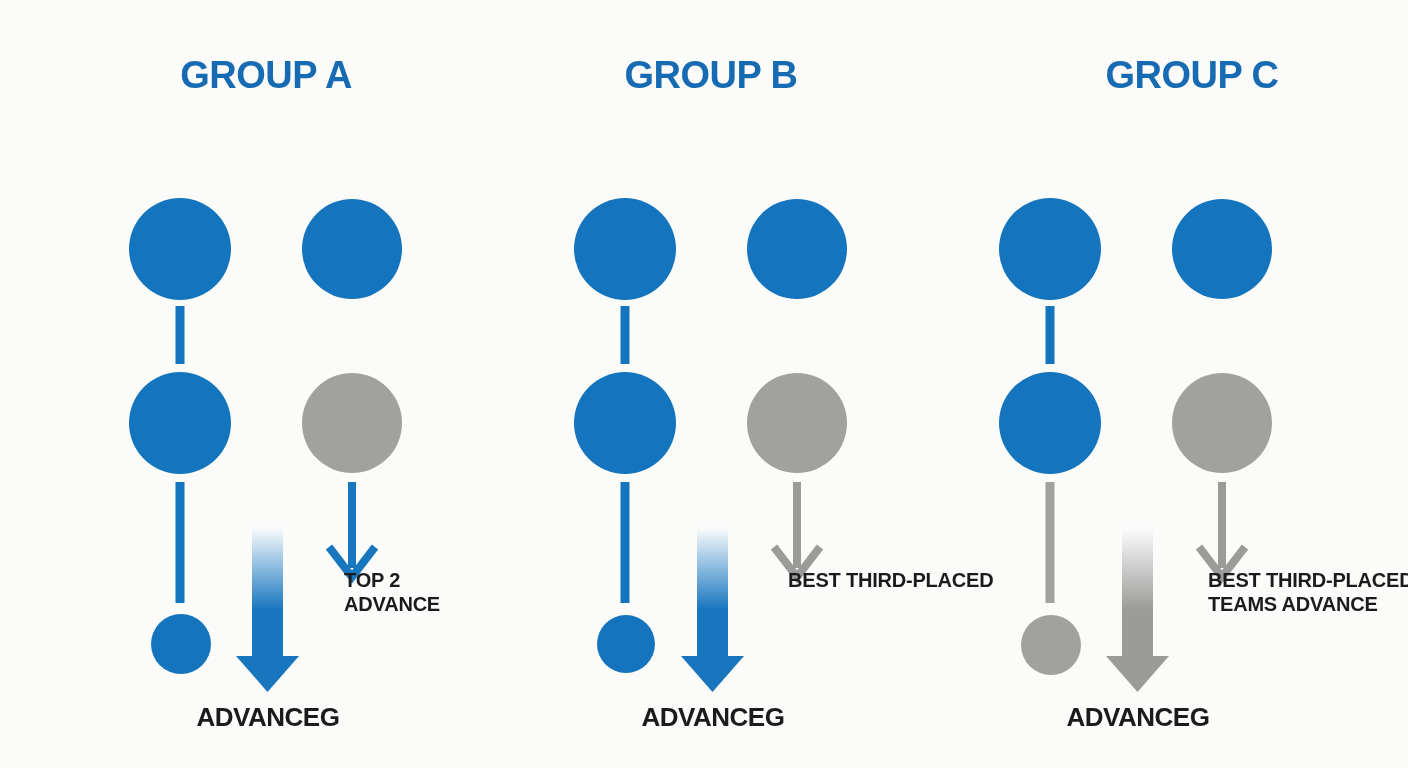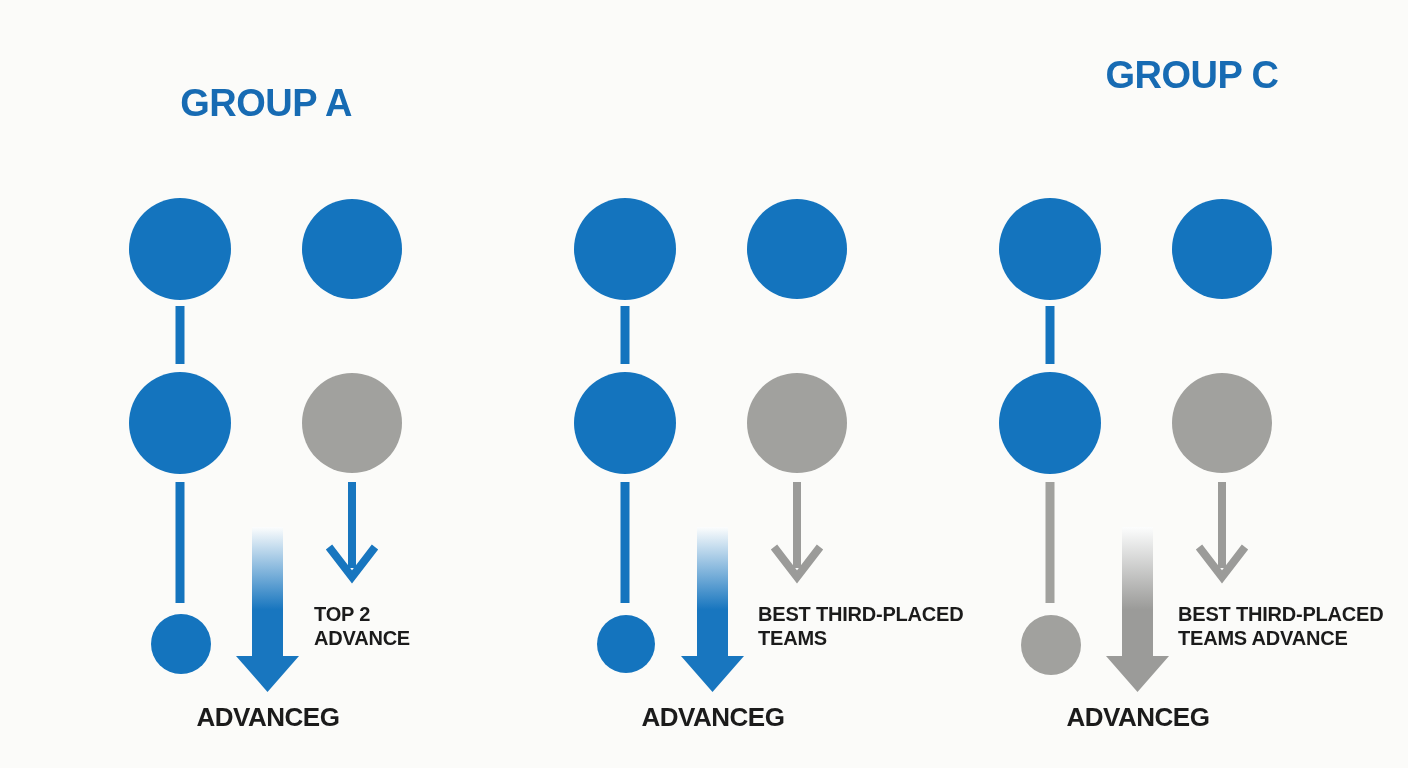--- a/index.html
+++ b/index.html
@@ -22,28 +22,29 @@
   .diagram-svg{
     position:absolute;left:0;top:0;
   }
   .group-title{
     position:absolute;top:54px;width:300px;
     text-align:center;
     font-size:38px;font-weight:bold;
     letter-spacing:-0.5px;
     color:var(--title-color);
   }
-  .t0{left:116px;margin-top:28px;} .t1{left:561px;} .t2{left:1042px;}
+  .t0{left:116px;} .t1{left:561px;} .t2{left:1042px;}
   .side-label{
-    position:absolute;top:602px;
+    position:absolute;top:568px;
     font-size:20px;font-weight:bold;
     line-height:24px;
     letter-spacing:-0.2px;
     color:var(--text-color);
     white-space:nowrap;
+    margin-left:30px;
   }
   .s0{left:314px;} .s1{left:758px;} .s2{left:1178px;}
   .bottom-label{
     position:absolute;top:702px;width:300px;
     text-align:center;
     font-size:26px;font-weight:bold;
     letter-spacing:-0.5px;
     color:var(--text-color);
   }
   .b0{left:118px;} .b1{left:563px;} .b2{left:988px;}
@@ -110,29 +111,29 @@
       <line x1="180" y1="482" x2="180" y2="603" stroke-width="9" stroke="#A1A19E"></line>
       <circle cx="181" cy="645" r="30" fill="#A1A19E"></circle>
       <rect x="252" y="527" width="31" height="131" fill="url(#grad2)"></rect>
       <polygon points="236,656 299,656 267.5,692" fill="#9B9B99"></polygon>
       <line x1="352" y1="482" x2="352" y2="568" stroke-width="8" stroke="#9B9B99"></line>
       <polyline points="329,547 352,577 375,547" fill="none" stroke-width="8" stroke="#9B9B99"></polyline>
     </g>
   </svg>
 
   <div class="group-title t0">GROUP A</div>
+  <div class="group-title t1">GROUP B</div>
   <div class="group-title t2">GROUP C</div>
 
   <div class="side-label s0">
     <div>TOP 2</div>
     <div>ADVANCE</div>
   </div>
   <div class="side-label s1">
     <div>BEST THIRD-PLACED</div>
-    <div>TEAMS</div>
   </div>
   <div class="side-label s2">
     <div>BEST THIRD-PLACED</div>
     <div>TEAMS ADVANCE</div>
   </div>
 
   <div class="bottom-label b0">ADVANCEG</div>
   <div class="bottom-label b1">ADVANCEG</div>
   <div class="bottom-label b2">ADVANCEG</div>
 

